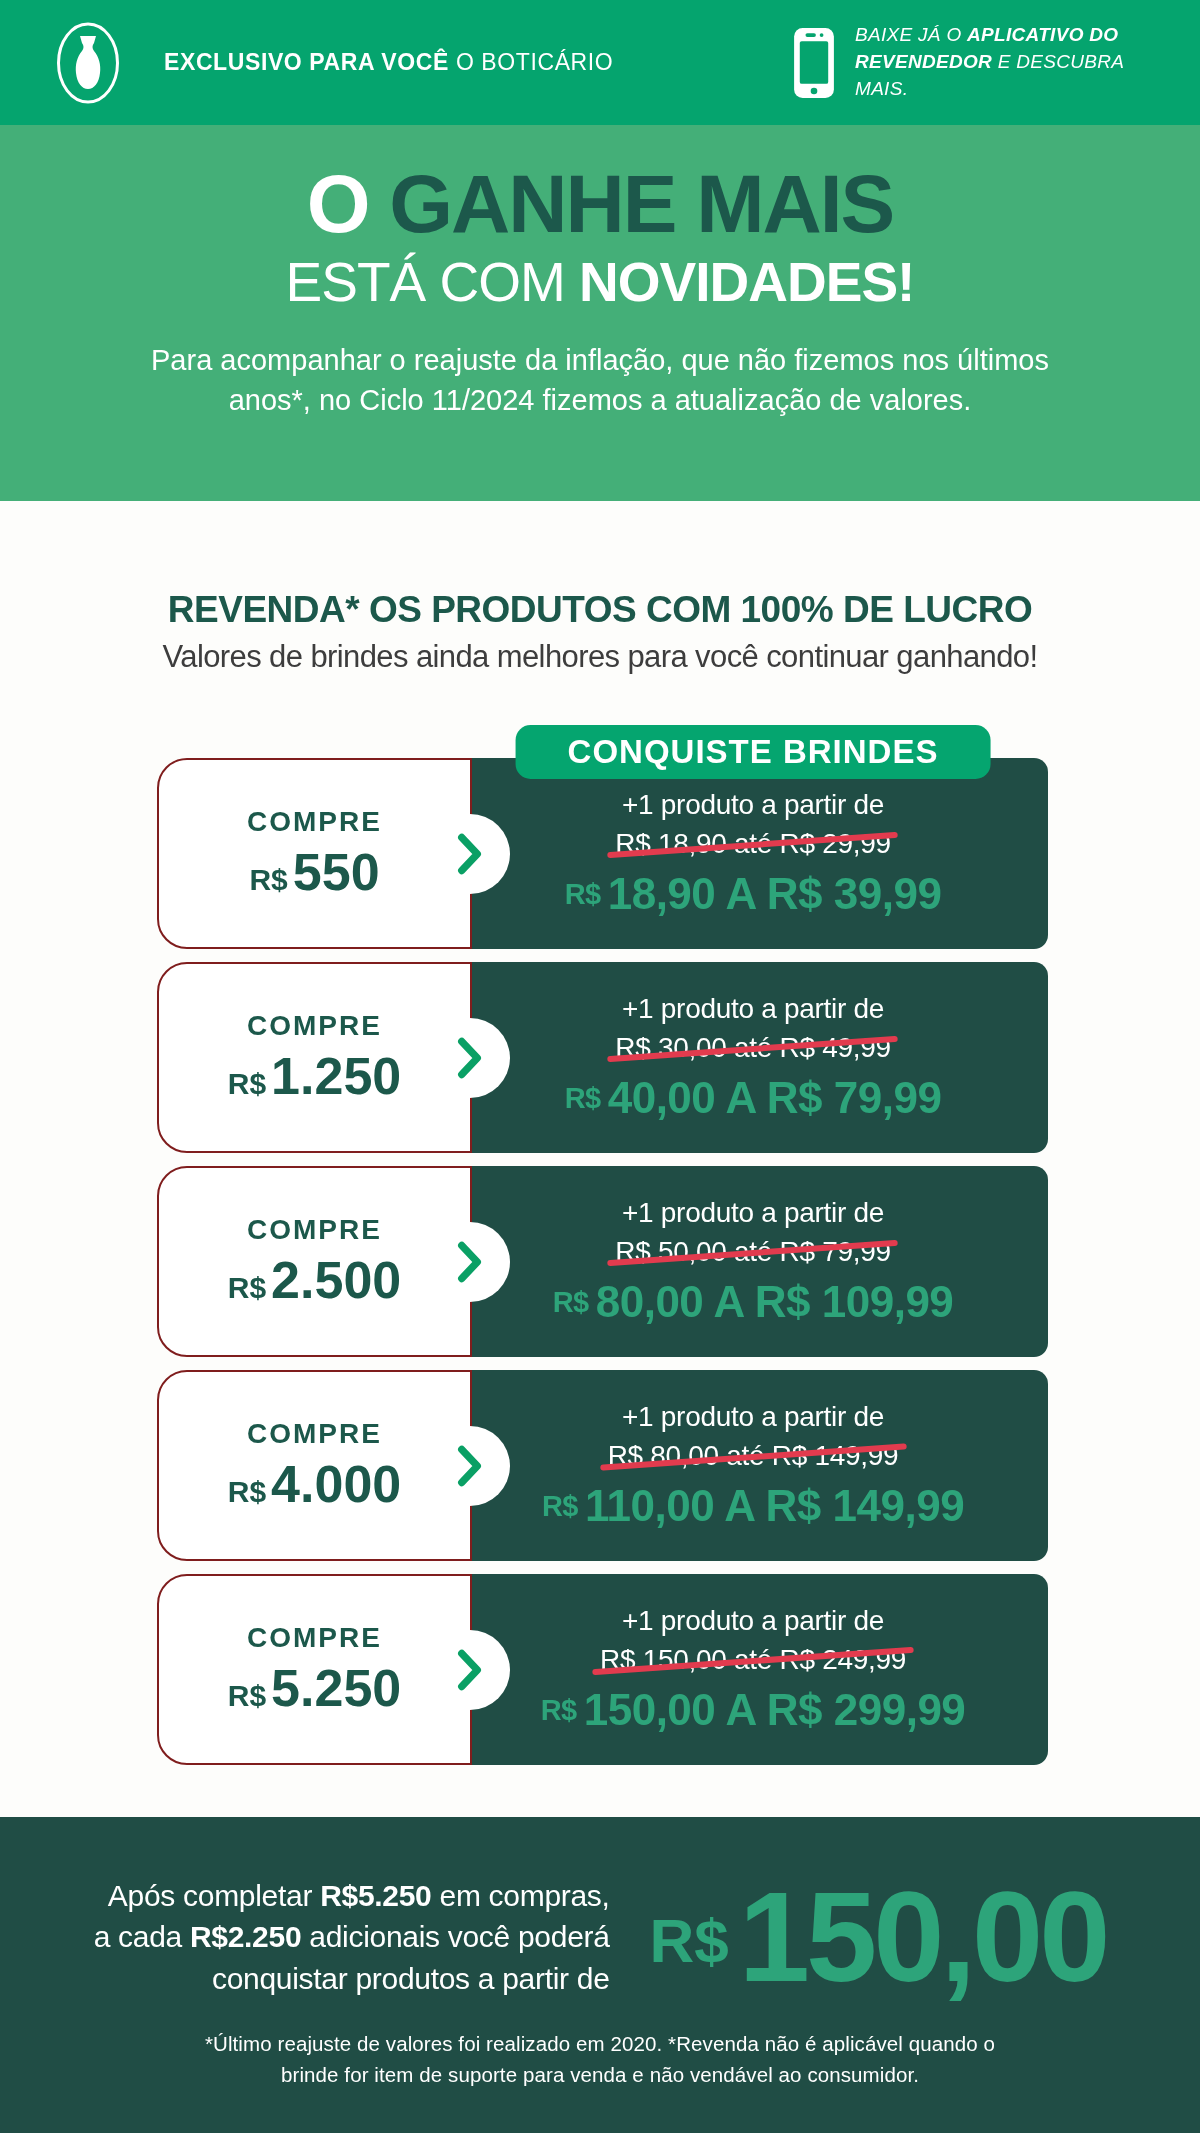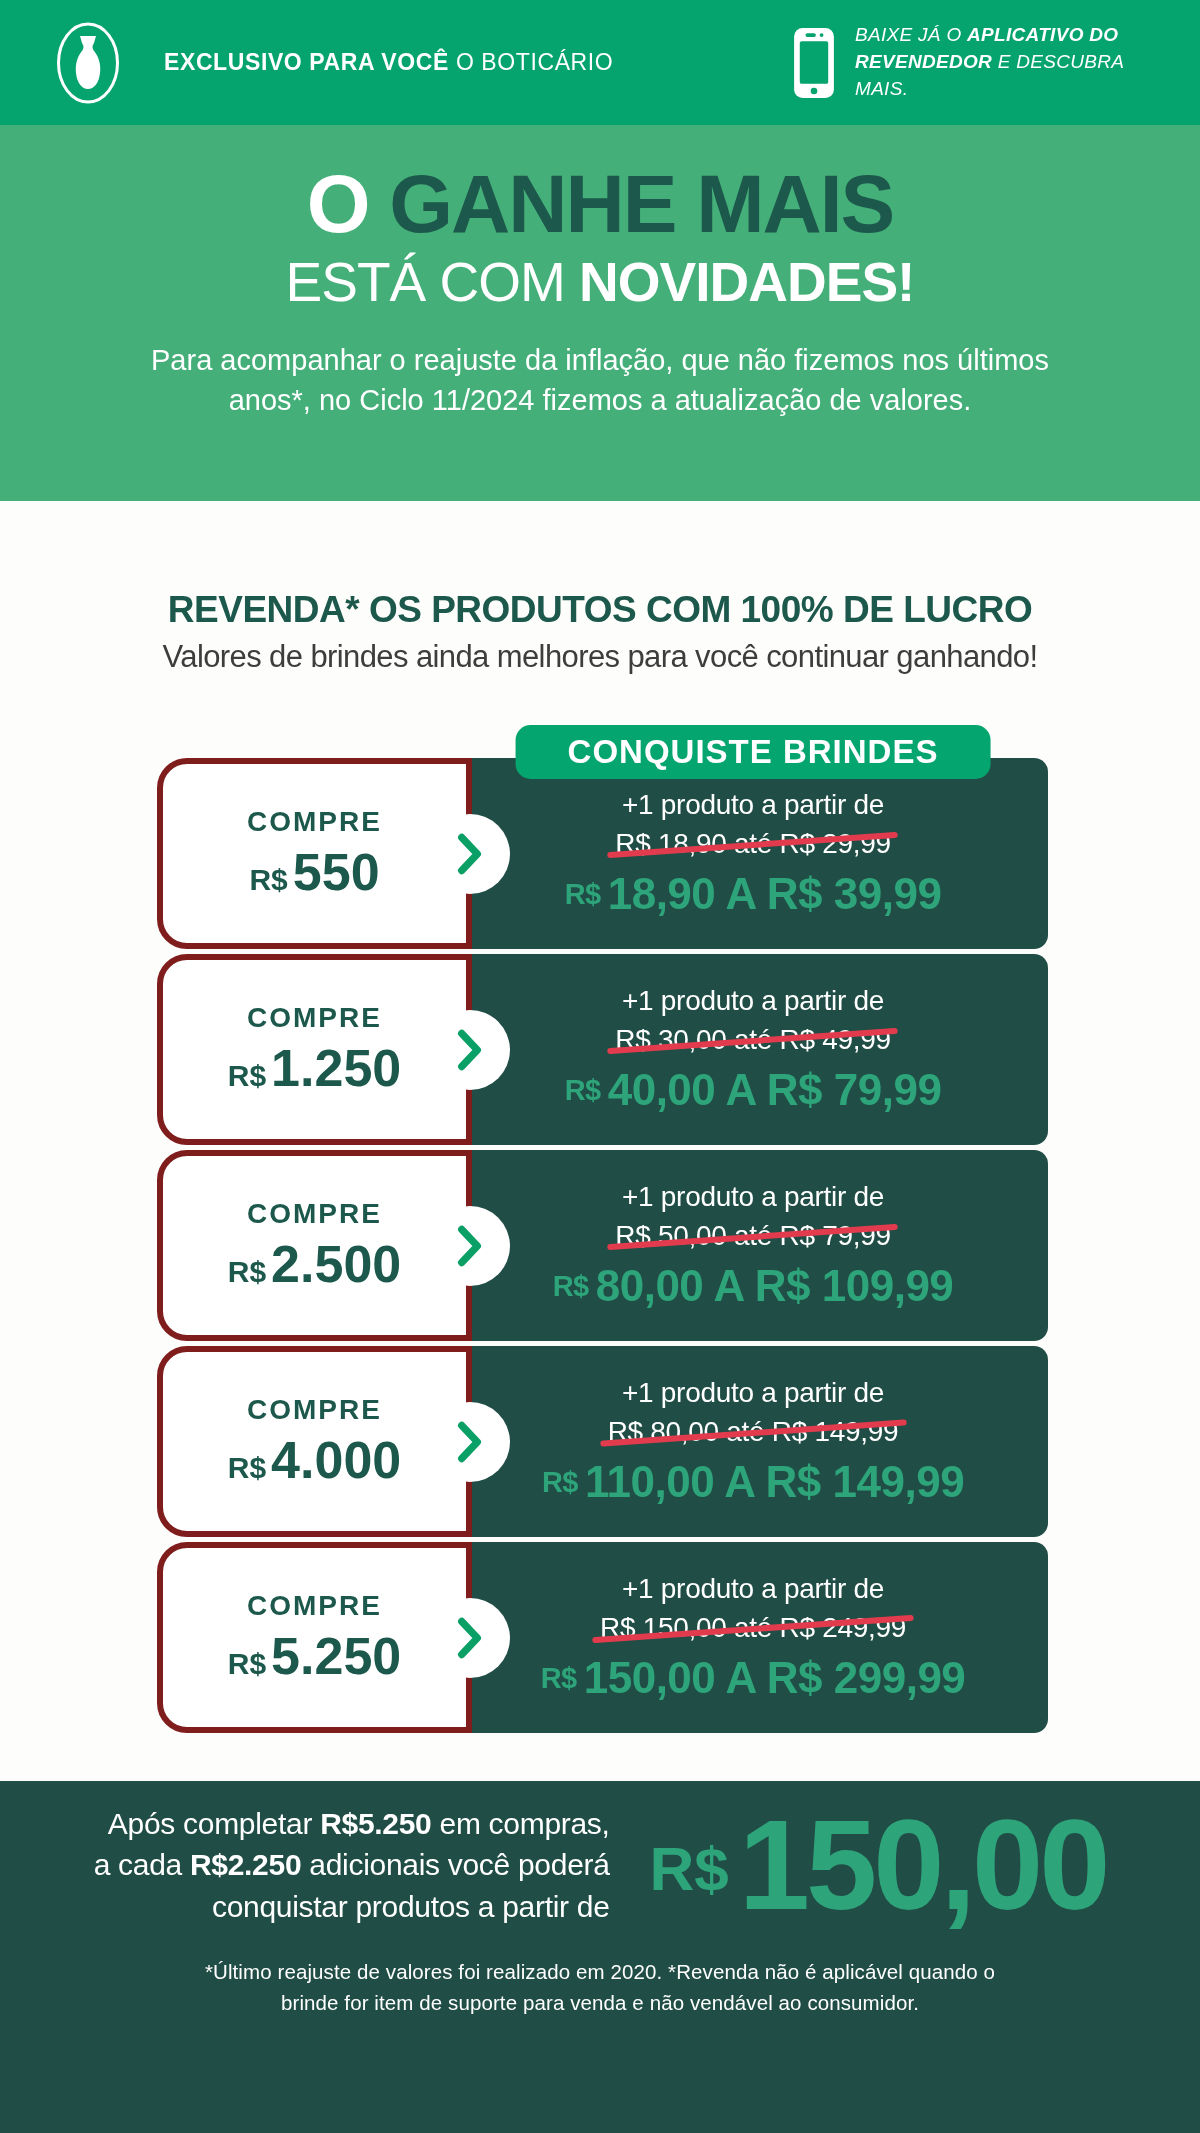--- a/index.html
+++ b/index.html
@@ -33,59 +33,59 @@
   .hero-subtitle .sub-reg{ font-weight:400; }
   .hero-paragraph{ margin-top:30px; font-size:29px; line-height:1.38; font-weight:400; }
 
   
   .intro{ text-align:center; padding-top:50px; }
   .revenda-heading{ color:#1c584b; font-size:37px; font-weight:700; letter-spacing:-.5px;margin-top:38px; }
   .revenda-subheading{ color:#3d3d3d; font-size:31px; font-weight:400; margin-top:8px; letter-spacing:-.6px; }
 
   
   .tiers{ margin-top:83px; }
-  .tier-row{ position:relative; height:191px; margin-bottom:5px; }
+  .tier-row{ position:relative; height:191px; margin-bottom:13px; }
   .tier-panel{
     position:absolute; left:458px; right:152px; top:0; bottom:0;
     background:#204d45; border-radius:14px;
     display:flex; flex-direction:column; justify-content:center; align-items:center;
     text-align:center;
   }
   .t-line1{ color:#fff; font-size:28px; letter-spacing:-.3px; }
   .t-line2{ color:#fff; font-size:28px; margin-top:7px; letter-spacing:-.3px; }
   .strike{ position:relative; display:inline-block; }
   .strike::after{
     content:""; position:absolute; left:-8px; right:-8px; top:46%; height:6px;
     background:#e23b4e; border-radius:3px; transform:rotate(-4deg);
   }
   .t-line3{ color:#2da47a; font-size:44px; font-weight:700; margin-top:9px; letter-spacing:-.5px; white-space:nowrap; }
   .t-line3 .t-cur{ font-size:29px; position:relative; top:-5px; margin-right:7px; }
   .tier-card{
     position:absolute; left:157px; top:0; bottom:0; width:315px; z-index:2;
-    background:#fff; border:6px solid #7f1d1d; border-radius:30px 0 0 30px;
+    background:#fff; border:2px solid #7f1d1d; border-radius:30px 0 0 30px;
     display:flex; flex-direction:column; justify-content:center; align-items:center;
   }
   .card-compre{ color:#1c584b; font-size:28px; font-weight:700; letter-spacing:2px; }
   .card-amount{ color:#1c584b; font-size:52px; font-weight:700; margin-top:4px; white-space:nowrap; }
   .card-amount .card-cur{ font-size:30px; margin-right:5px; }
   .tier-circle{
     position:absolute; left:430px; top:50%; transform:translateY(-50%);
     width:80px; height:80px; background:#fff; border-radius:50%; z-index:3;
     display:flex; align-items:center; justify-content:center;
   }
   .conquiste-badge{
     position:absolute; top:-33px; left:753px; transform:translateX(-50%); z-index:4;
     background:#05a56f; color:#fff; font-size:33px; font-weight:700; letter-spacing:1px;
     padding:8px 52px; border-radius:15px; white-space:nowrap;
   }
 
   
   .footer{
-    position:absolute; left:0; right:0; bottom:0; height:352px;
-    background:#204d45; color:#fff; padding-top:20px;
+    position:absolute; left:0; right:0; bottom:0; height:316px;
+    background:#204d45; color:#fff; padding-top:56px;
   }
   .footer-main{ display:flex; align-items:center; justify-content:center; }
   .footer-text{ text-align:right; font-size:30px; line-height:1.38; letter-spacing:-.3px; }
   .footer-price{ display:flex; align-items:center; margin-left:40px; color:#2da47a; font-weight:700; white-space:nowrap; }
   .price-cur{ font-size:62px; margin-right:10px; margin-top:6px; }
   .price-val{ font-size:128px; letter-spacing:-4px; line-height:1; }
   .fineprint{ margin-top:28px; text-align:center; font-size:20.5px; line-height:1.5; letter-spacing:.1px; }
 </style>
 </head>
 <body>

